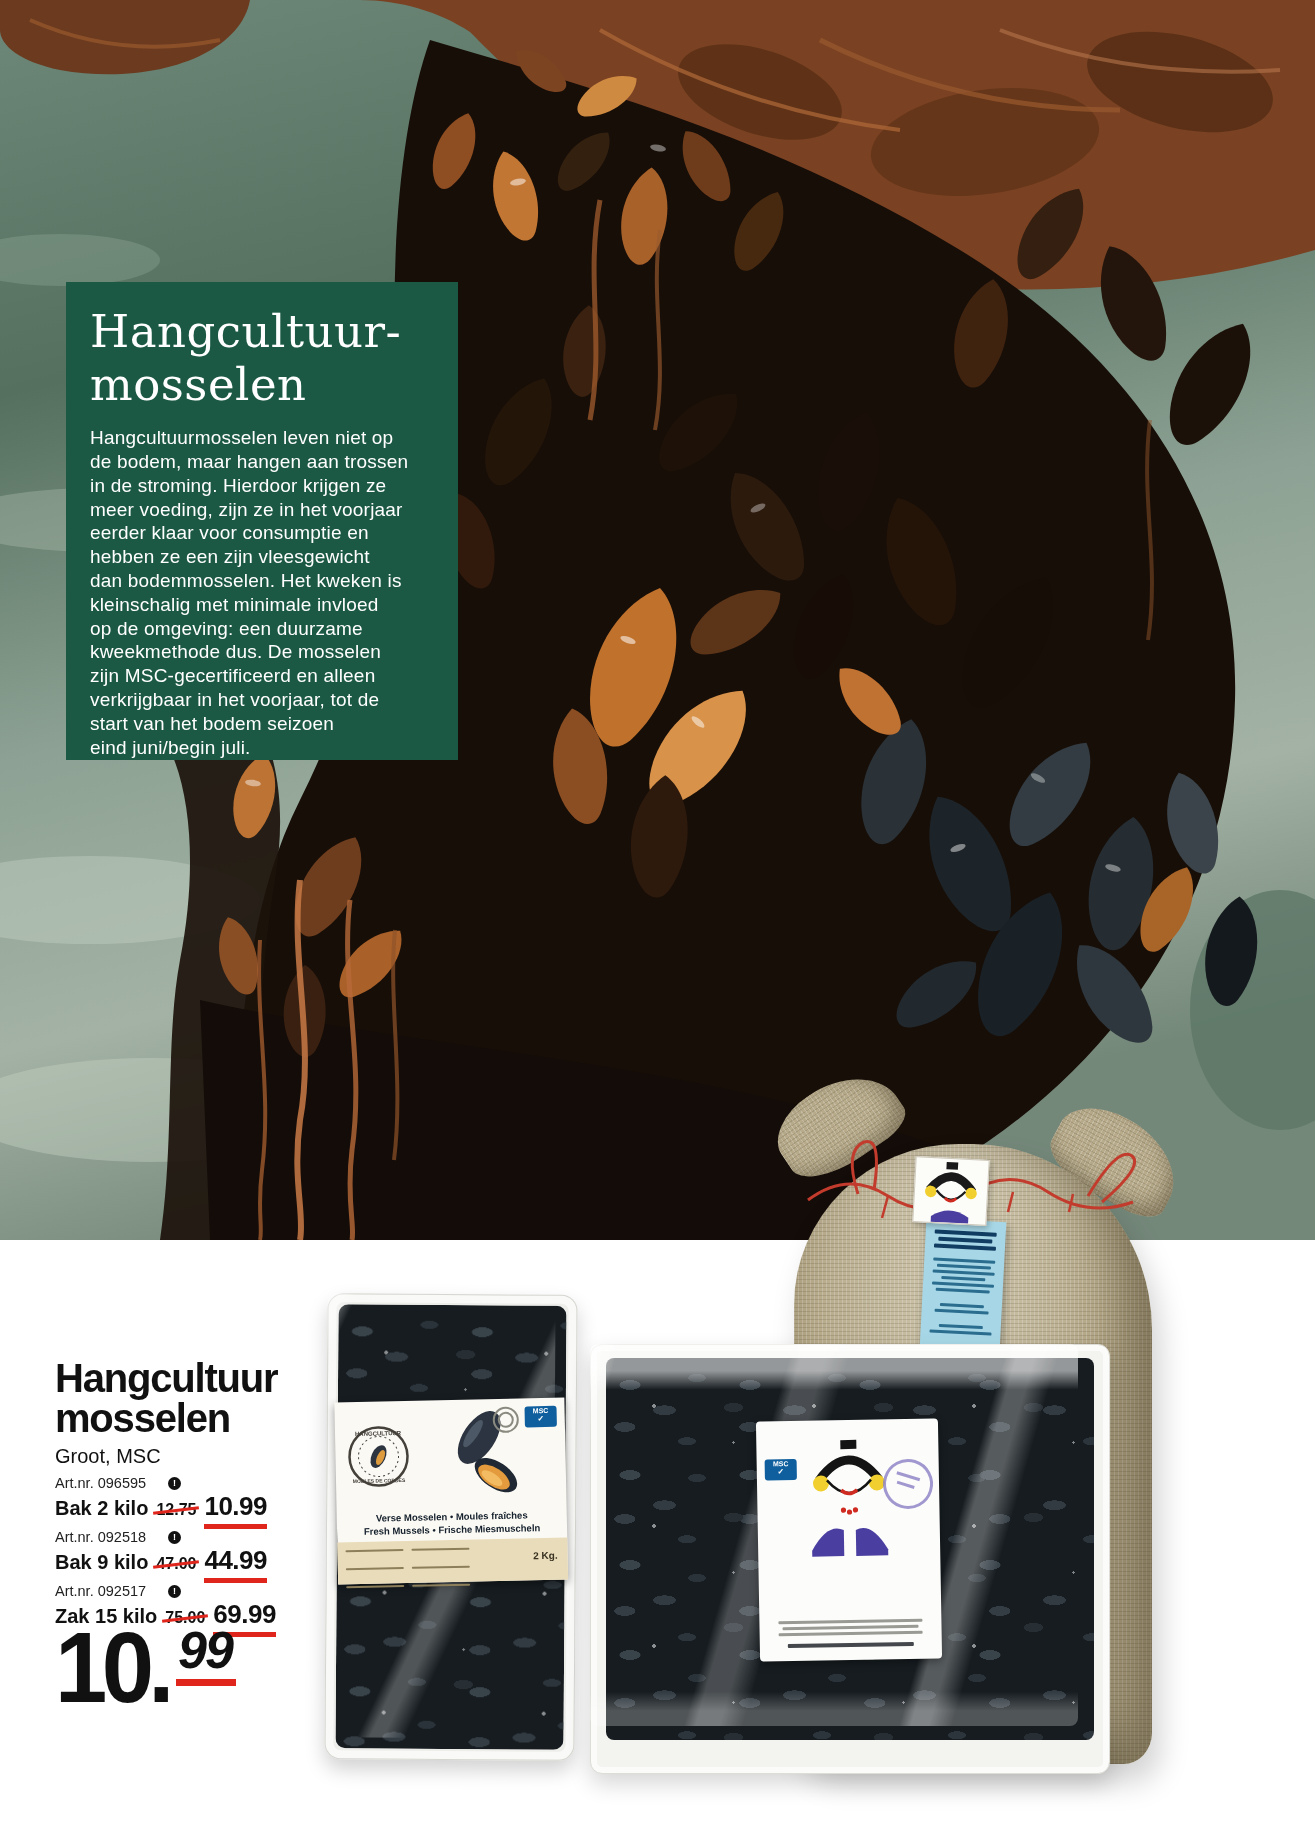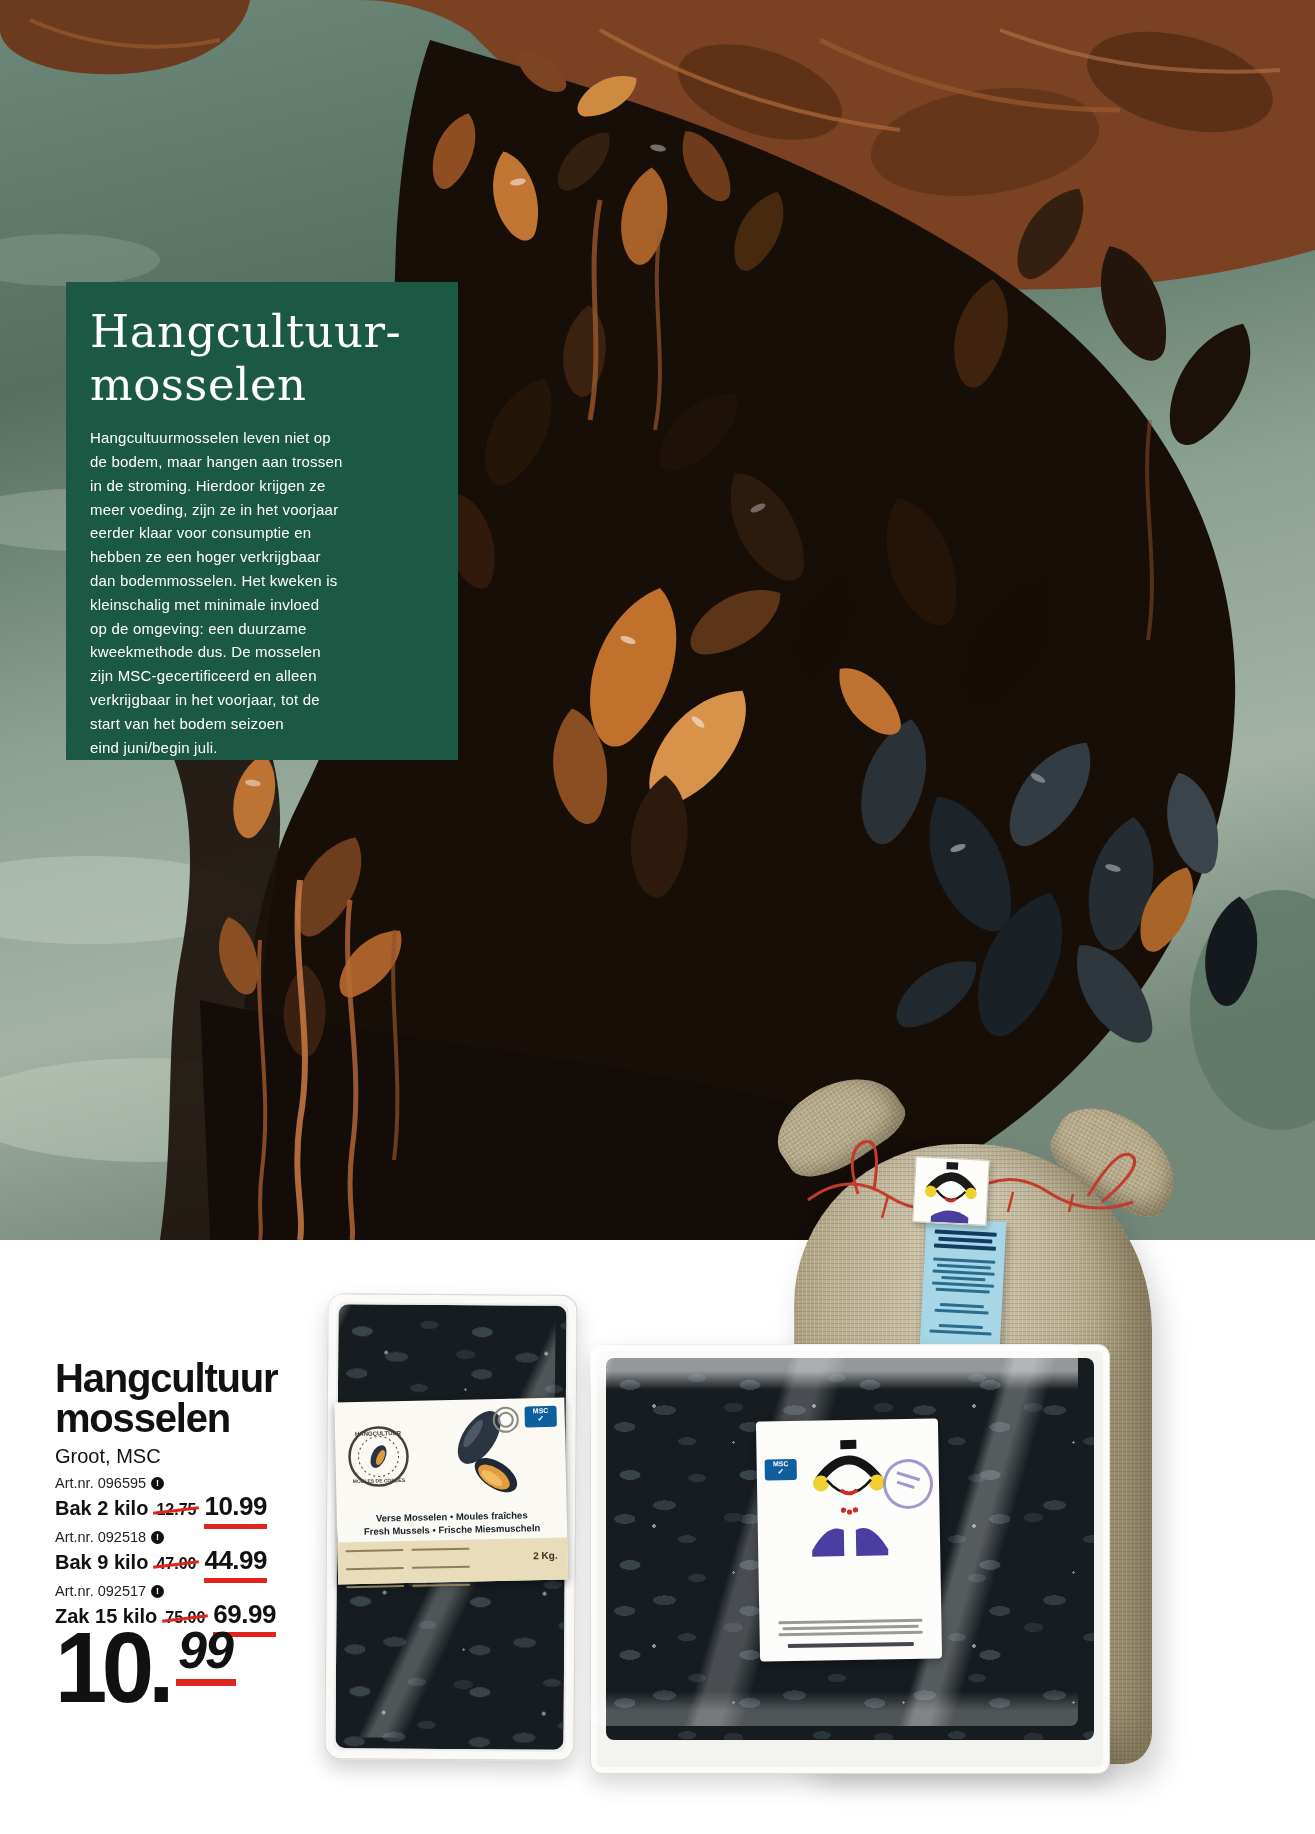--- a/index.html
+++ b/index.html
@@ -9,21 +9,21 @@
 
   
   .hero{left:0;top:0;width:1315px;height:1240px;}
   .hero svg{display:block;width:100%;height:100%;}
 
   
   .green-box{left:66px;top:282px;width:392px;height:478px;box-sizing:border-box;
              background:#1c5944;color:#fff;padding:24px 12px 0 24px;}
   .green-title{font-family:"DejaVu Serif",serif;font-weight:400;font-size:45px;
                line-height:1.17;letter-spacing:.5px;}
-  .green-body{margin-top:15px;font-size:15px;line-height:23.8px;letter-spacing:.2px;}
+  .green-body{margin-top:15px;font-size:19px;line-height:23.8px;letter-spacing:.2px;}
   .green-body span{display:block;}
 
   
   .sack{left:788px;top:1100px;width:370px;height:670px;z-index:2;}
   .sack-body{left:6px;top:44px;width:358px;height:620px;
              border-radius:46% 50% 8% 10% / 26% 30% 5% 6%;
              background-color:#b2a584;
              background-image:
                repeating-linear-gradient(0deg, rgba(70,60,40,.16) 0 1px, transparent 1px 4px),
                repeating-linear-gradient(90deg, rgba(255,255,250,.20) 0 1px, transparent 1px 4px),
@@ -99,21 +99,21 @@
   .tl-lines{position:absolute;left:0;right:0;bottom:46px;text-align:center;color:#14202c;
             font-weight:bold;font-size:9.5px;line-height:13px;}
   .tl-beige{position:absolute;left:0;right:0;bottom:0;height:42px;background:#e9dcba;padding:5px 8px;box-sizing:border-box;}
   .tl-beige .bar{margin:3px 0;width:58px;background:#8d7f5a;height:2px;display:inline-block;vertical-align:top;margin-right:8px;}
   .tl-weight{position:absolute;right:10px;top:12px;font-size:10px;font-weight:bold;color:#3a3322;}
 
   
   .product-info{left:55px;top:1358px;width:300px;z-index:5;color:#111;}
   .p-heading{font-size:40px;font-weight:bold;line-height:40px;letter-spacing:-1.2px;}
   .p-sub{margin-top:7px;font-size:20px;}
-  .artline{margin-top:7px;font-size:14.5px;color:#222;display:flex;align-items:center;gap:5px;}
+  .artline{margin-top:7px;font-size:14.5px;color:#222;display:flex;align-items:center;gap:22px;}
   .info-dot{display:inline-flex;width:13px;height:13px;border-radius:50%;background:#111;color:#fff;
             font-size:9px;font-weight:bold;align-items:center;justify-content:center;line-height:1;}
   .variantline{display:flex;align-items:baseline;gap:8px;margin-top:0px;}
   .variant{font-size:20px;font-weight:bold;}
   .old{font-size:16px;font-weight:bold;position:relative;}
   .old::after{content:"";position:absolute;left:-3px;right:-3px;top:46%;height:3px;background:#e0261c;
               transform:rotate(-7deg);}
   .newp{font-size:26px;font-weight:bold;position:relative;letter-spacing:-.5px;}
   .newp::after{content:"";position:absolute;left:0;right:0;bottom:-7px;height:5px;background:#e0261c;}
 
@@ -250,21 +250,21 @@
     <div class="green-title">
       <span>Hangcultuur-</span><br>
       <span>mosselen</span>
     </div>
     <div class="green-body">
       <span>Hangcultuurmosselen leven niet op</span>
       <span>de bodem, maar hangen aan trossen</span>
       <span>in de stroming. Hierdoor krijgen ze</span>
       <span>meer voeding, zijn ze in het voorjaar</span>
       <span>eerder klaar voor consumptie en</span>
-      <span>hebben ze een hoger verkrijgbaar</span>
+      <span>hebben ze een zijn vleesgewicht</span>
       <span>dan bodemmosselen. Het kweken is</span>
       <span>kleinschalig met minimale invloed</span>
       <span>op de omgeving: een duurzame</span>
       <span>kweekmethode dus. De mosselen</span>
       <span>zijn MSC-gecertificeerd en alleen</span>
       <span>verkrijgbaar in het voorjaar, tot de</span>
       <span>start van het bodem seizoen</span>
       <span>eind juni/begin juli.</span>
     </div>
   </div>

